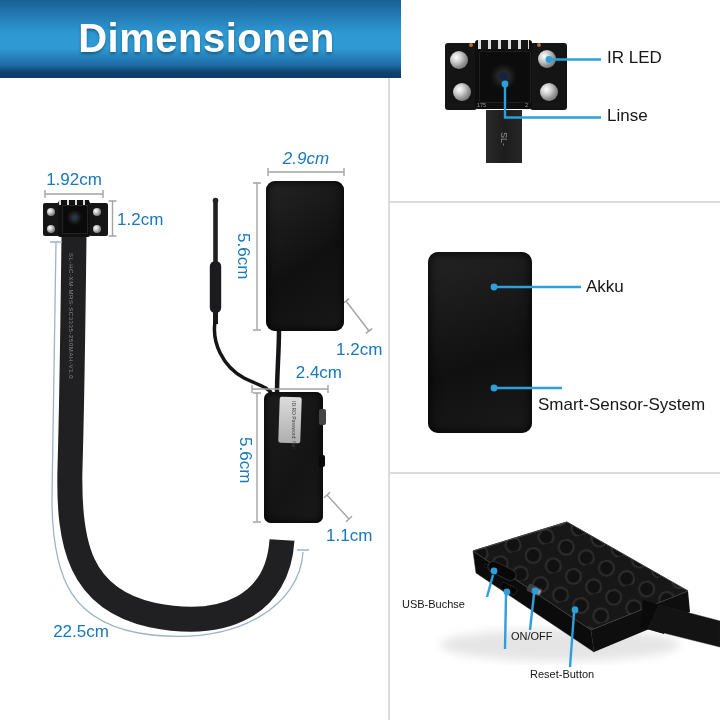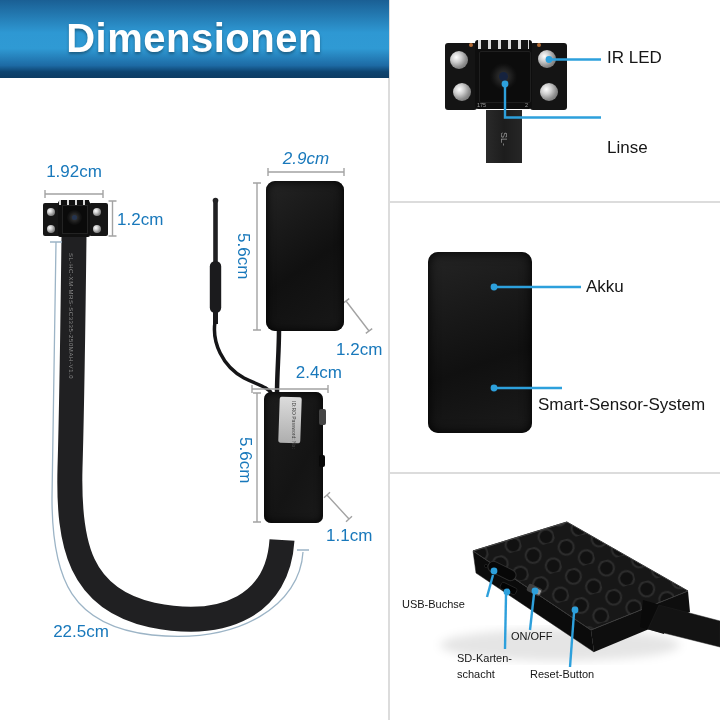--- a/index.html
+++ b/index.html
@@ -4,21 +4,21 @@
 <style>
   html,body{margin:0;padding:0;background:#fff;}
   #canvas{position:relative;width:720px;height:720px;background:#ffffff;overflow:hidden;
           font-family:"Liberation Sans", sans-serif;}
   .abs{position:absolute;}
   
   .vdiv{width:1.5px;background:#dcdcdc;z-index:1;}
   .hdiv{height:1.5px;background:#dcdcdc;z-index:1;}
   
   #banner{left:0;top:0;width:389px;height:78px;z-index:6;
-    background:linear-gradient(180deg,#1a5f94 0%,#2e98d3 42%,#2f9ad4 62%,#1d6aa4 84%,#0e4470 92%,#0d3c63 100%);}
+    background:linear-gradient(180deg,#1a5f94 0%,#2e98d3 42%,#2f9ad4 62%,#1d6aa4 84%,#0e4470 92%,#0d3c63 100%);padding-left:12px;}
   #banner .title{width:100%;height:78px;line-height:76px;text-align:center;color:#fff;
     font-size:40px;font-weight:bold;letter-spacing:.5px;text-shadow:0 2px 3px rgba(0,0,0,.35);}
   
   .dim{color:#1878bb;font-size:17px;z-index:5;white-space:nowrap;}
   .dim.c{text-align:center;}
   .rot90{transform:rotate(90deg);transform-origin:0 0;}
   .lbl{color:#161616;font-size:17px;z-index:5;white-space:nowrap;}
   .lbl.sm{font-size:11px;}
   .tiny{color:#8a8a8a;z-index:3;white-space:nowrap;}
   .led{border-radius:50%;background:radial-gradient(circle at 35% 35%,#ffffff 0%,#cfcfcf 30%,#8f8f8f 60%,#5a5a5a 100%);z-index:3;}
@@ -172,39 +172,35 @@
       <circle cx="505" cy="84" r="3.4"></circle>
       <circle cx="494" cy="287" r="3.4"></circle>
       <circle cx="494" cy="388" r="3.4"></circle>
       <circle cx="494" cy="571" r="3.4"></circle>
       <circle cx="507" cy="592" r="3.4"></circle>
       <circle cx="535" cy="591" r="3.4"></circle>
       <circle cx="575" cy="610" r="3.4"></circle>
     </g>
   </svg>
 
-  <div class="abs dim c" style="left:42px;top:162px;width:64px;">1.92cm</div>
+  <div class="abs dim c" style="left:42px;top:170px;width:64px;">1.92cm</div>
   <div class="abs dim" style="left:117px;top:210px;">1.2cm</div>
   <div class="abs dim c" style="left:274px;top:149px;width:64px;font-style:italic;">2.9cm</div>
   <div class="abs dim c rot90" style="left:252.5px;top:233px;width:46px;height:17px;">5.6cm</div>
   <div class="abs dim" style="left:336px;top:340px;">1.2cm</div>
   <div class="abs dim c" style="left:278px;top:363px;width:64px;text-align:right;">2.4cm</div>
   <div class="abs dim c rot90" style="left:254.5px;top:437px;width:46px;height:17px;">5.6cm</div>
   <div class="abs dim" style="left:326px;top:526px;">1.1cm</div>
   <div class="abs dim c" style="left:47px;top:622px;width:68px;">22.5cm</div>
 
   <div class="abs lbl" style="left:607px;top:48px;">IR LED</div>
-  <div class="abs lbl" style="left:607px;top:106px;margin-top:32px;">Linse</div>
+  <div class="abs lbl" style="left:607px;top:106px;">Linse</div>
   <div class="abs lbl" style="left:586px;top:277px;">Akku</div>
   <div class="abs lbl" style="left:538px;top:395px;">Smart-Sensor-System</div>
   <div class="abs lbl sm" style="left:402px;top:598px;">USB-Buchse</div>
   <div class="abs lbl sm" style="left:511px;top:630px;text-align:center;">ON/OFF</div>
-  <div class="abs lbl sm" style="left:457px;top:650px;line-height:16px;">
-    <div>SD-Karten-</div>
-    <div>schacht</div>
-  </div>
   <div class="abs lbl sm" style="left:530px;top:668px;">Reset-Button</div>
 
   <div class="abs" id="banner">
     <div class="title">Dimensionen</div>
   </div>
 
 </div>
 
 </body></html>

